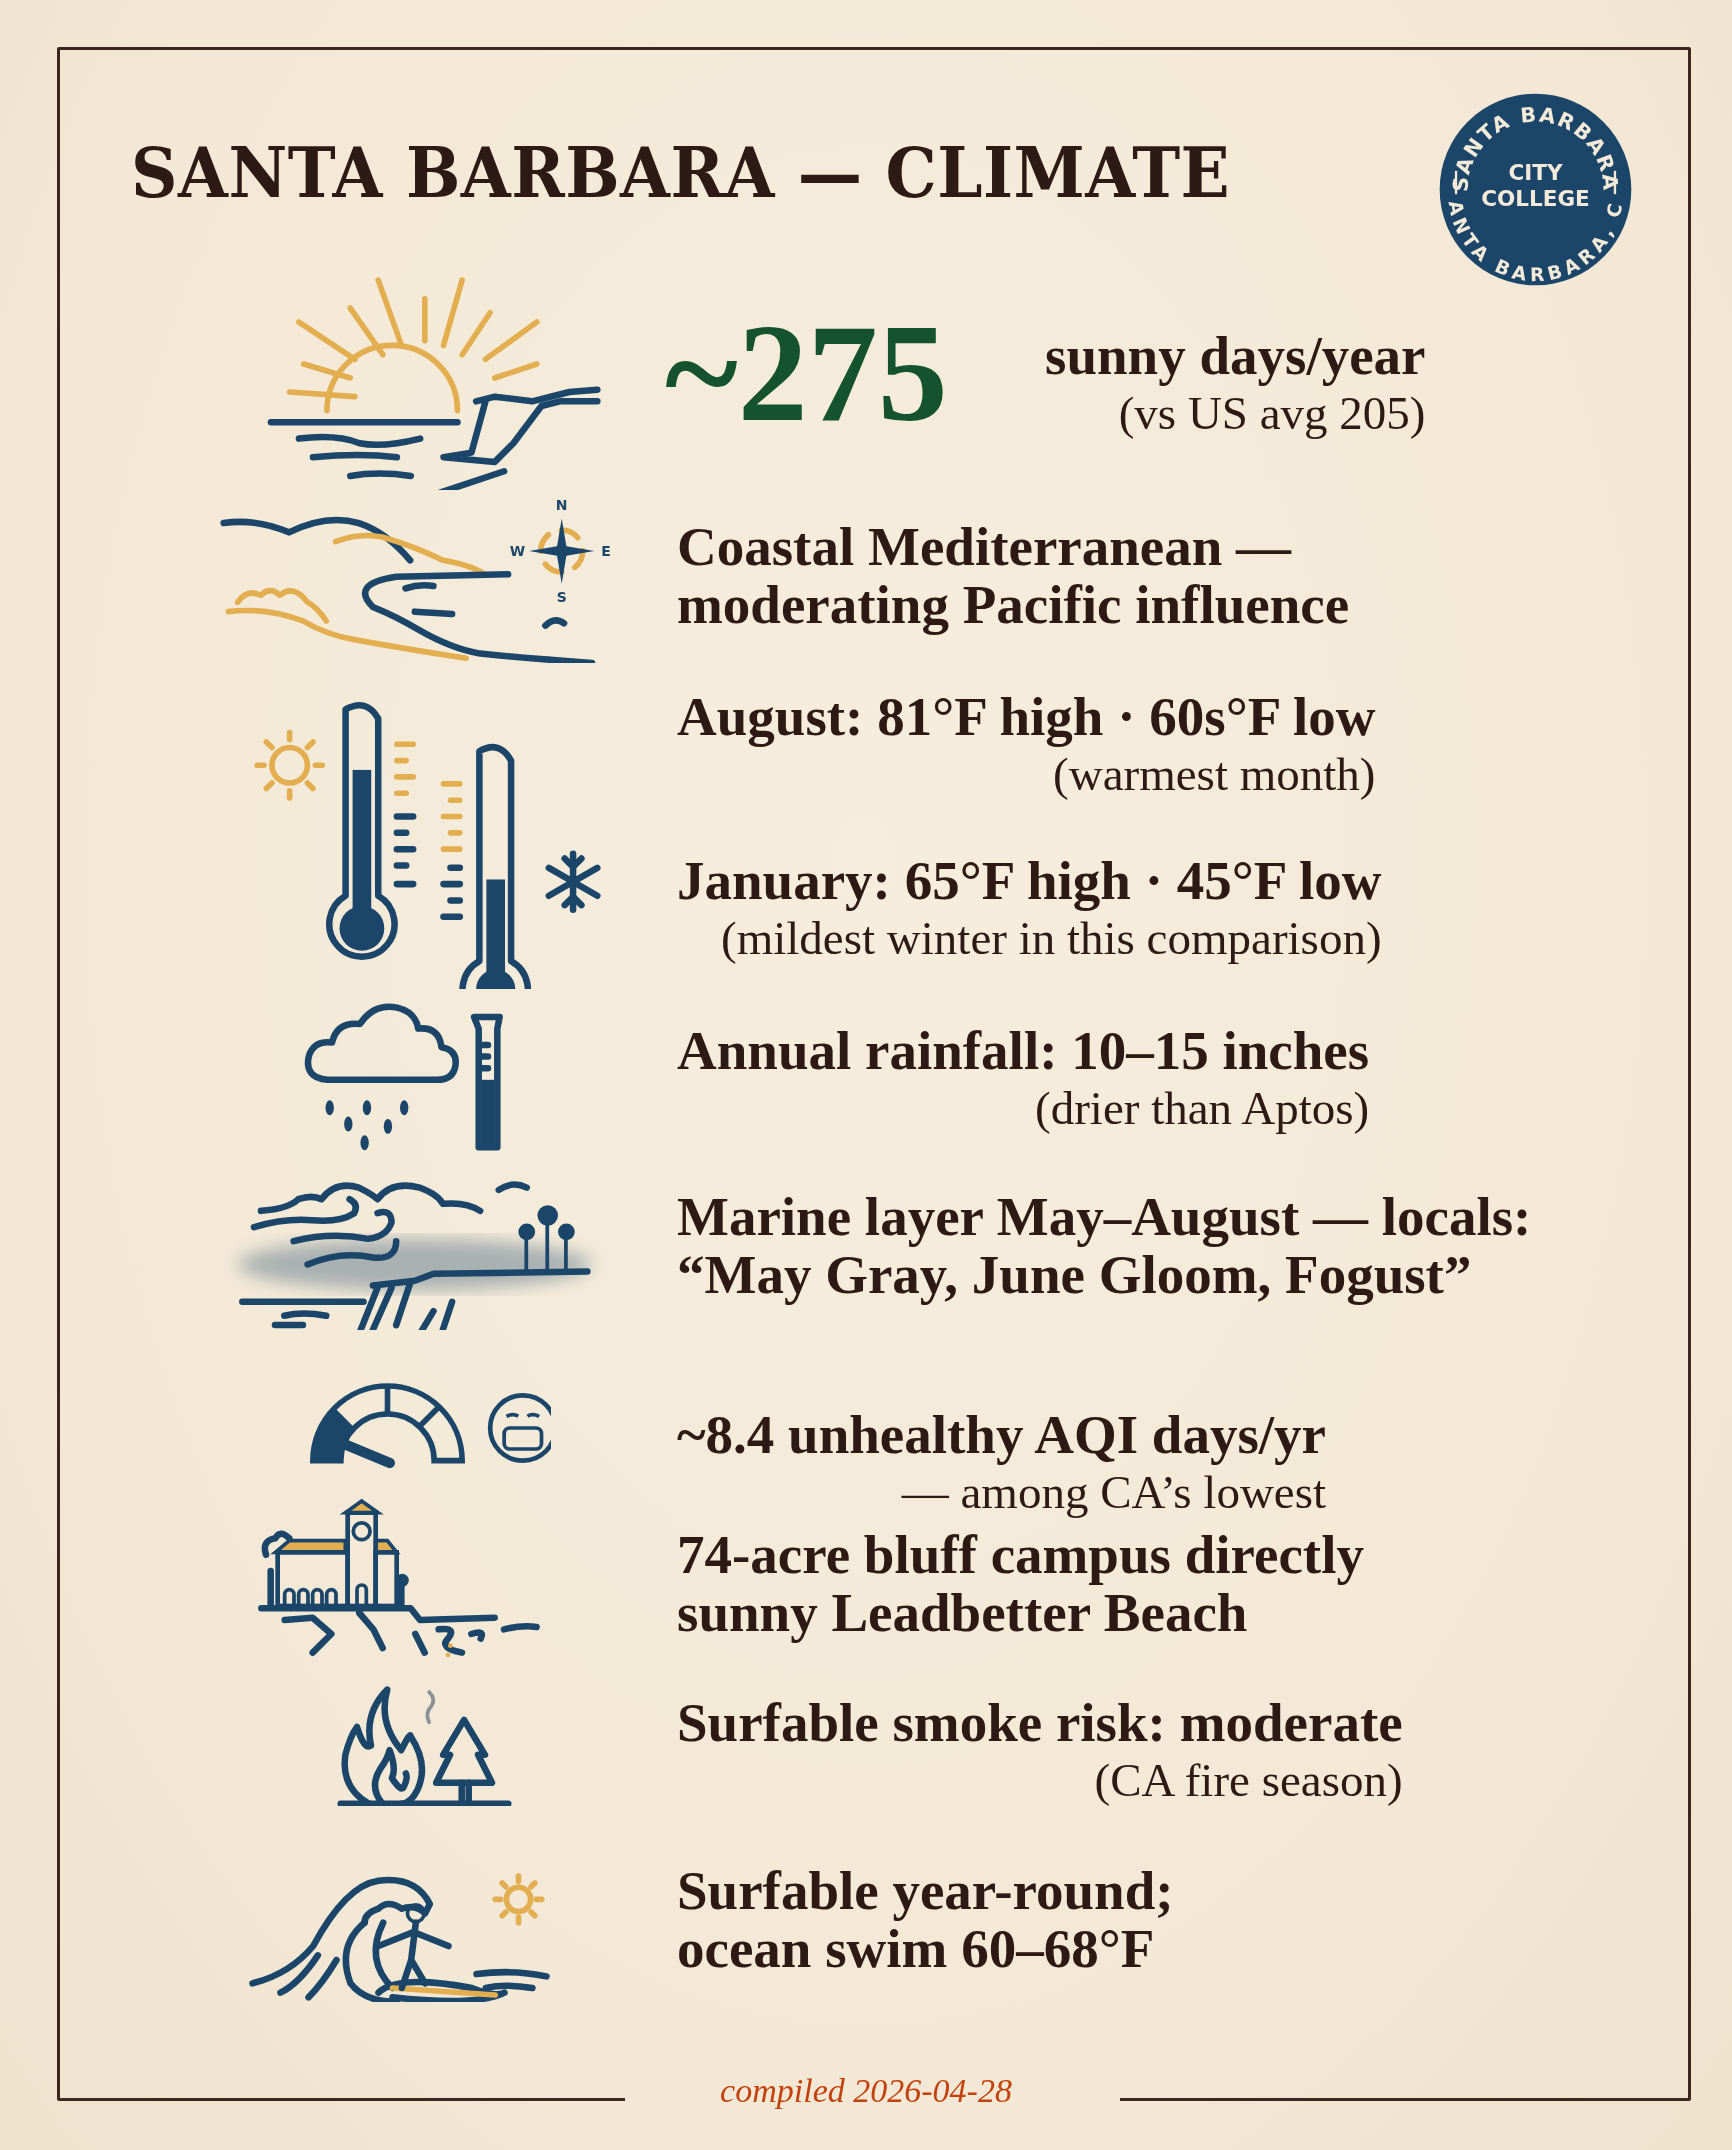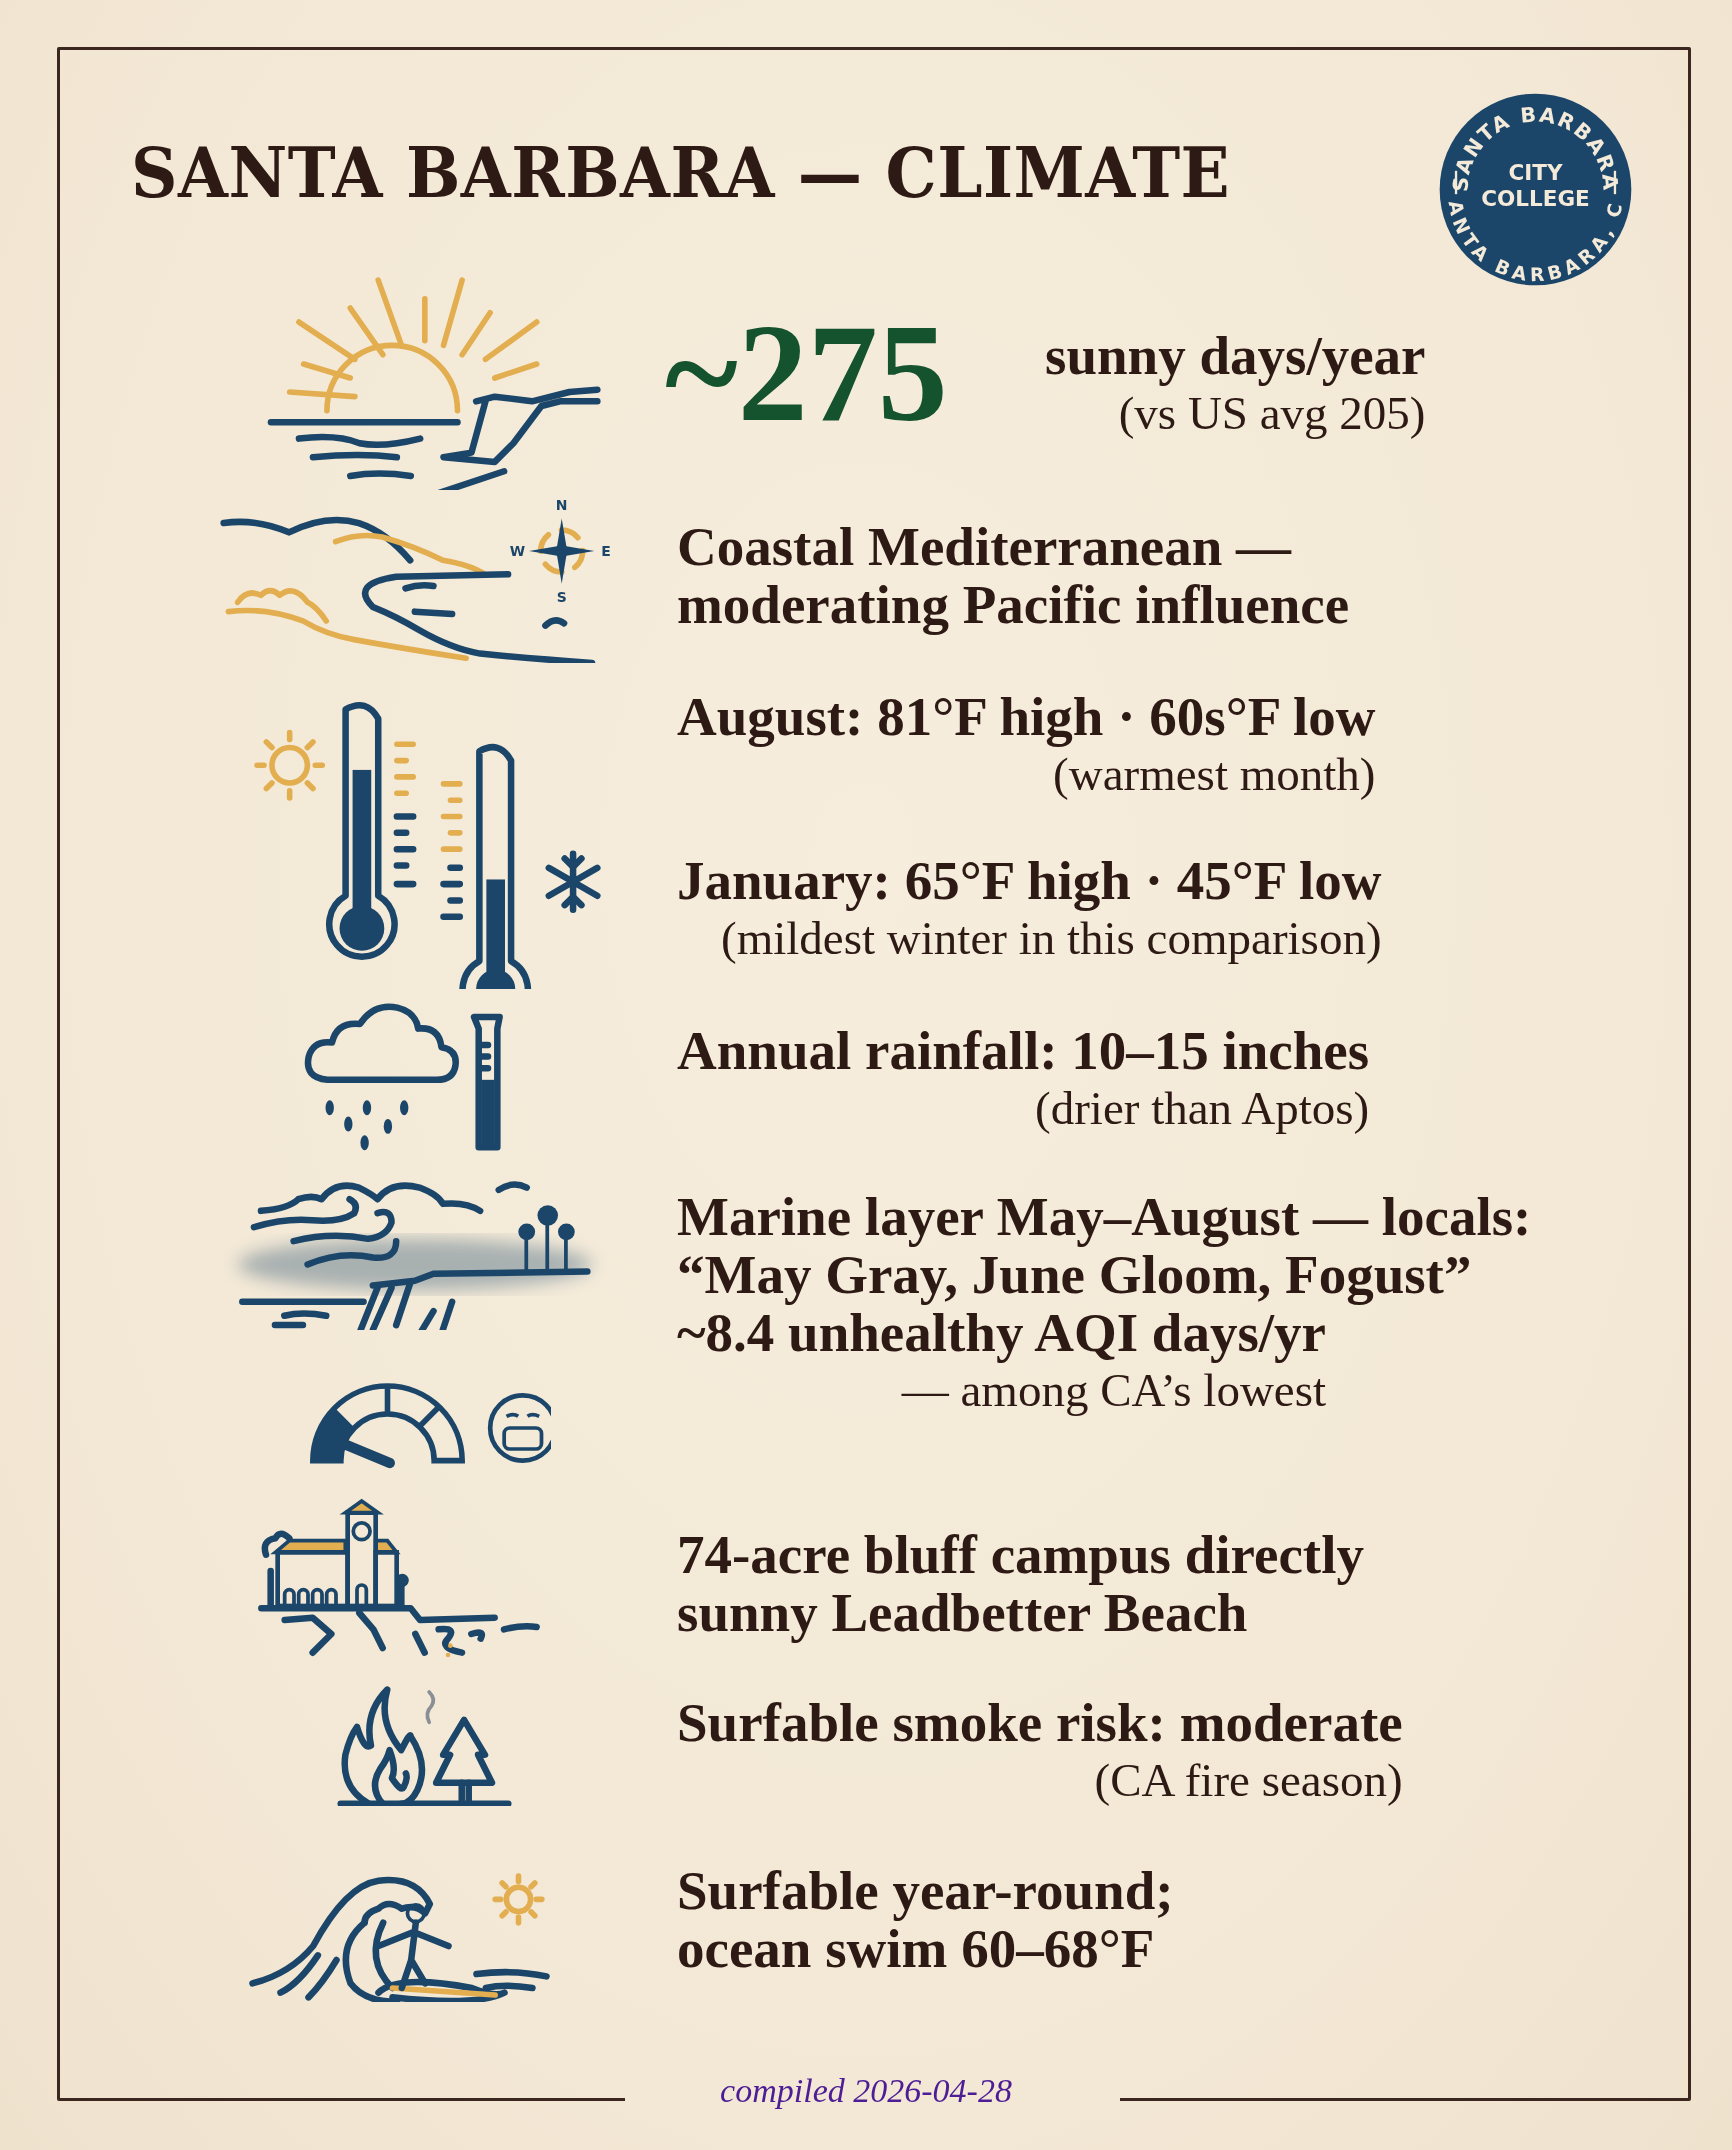--- a/index.html
+++ b/index.html
@@ -42,21 +42,21 @@
   .big {
     position:absolute; left:665px; top:303px;
     font-family:"Liberation Serif","DejaVu Serif",serif; font-weight:bold;
     font-size:140px; line-height:140px; color:#14532d; white-space:nowrap;
   }
   .bigside { position:absolute; left:1045px; top:327px; }
   .icon { position:absolute; }
   .footer {
     position:absolute; left:0; width:1732px; top:2072px; text-align:center;
     font-family:"Liberation Serif","DejaVu Serif",serif; font-style:italic;
-    font-size:34px; color:#4c1d95;
+    font-size:34px; color:#c2410c;
   }
   svg .n { stroke:#1b4669; fill:none; stroke-width:14; stroke-linecap:round; stroke-linejoin:round; }
   svg .g { stroke:#e2ae4f; fill:none; stroke-width:12; stroke-linecap:round; stroke-linejoin:round; }
 </style>
 </head>
 <body>
 
 <div class="paper"></div>
 <div class="frame"></div>
 <div class="frame-bottom-gap"></div>
@@ -231,21 +231,21 @@
   <svg width="243" height="98" viewBox="0 0 520 210">
     <path d="M10 190 A160 160 0 0 1 330 190 L270 190 A100 100 0 0 0 70 190 Z" fill="none" stroke="#1b4669" stroke-width="12"></path>
     <path d="M10 190 A160 160 0 0 1 60 80 L100 120 A100 100 0 0 0 70 190 Z" fill="#1b4669"></path>
     <path d="M170 30 L170 90 M280 75 L240 115" stroke="#1b4669" stroke-width="12"></path>
     <path d="M55 145 L175 195" stroke="#1b4669" stroke-width="22" stroke-linecap="round"></path>
     <circle cx="460" cy="120" r="70" fill="none" stroke="#1b4669" stroke-width="10"></circle>
     <path d="M425 95 Q440 88 450 95 M470 95 Q480 88 495 95" stroke="#1b4669" stroke-width="8" fill="none"></path>
     <rect x="420" y="120" width="80" height="45" rx="12" fill="none" stroke="#1b4669" stroke-width="8"></rect>
   </svg>
 </div>
-<div class="row" style="top:1304px;">
+<div class="row" style="top:1406px;">
   <div class="main">~8.4 unhealthy AQI days/yr</div>
   <div class="sub">— among CA’s lowest</div>
 </div>
 
 <div class="icon" style="left:252px;top:1494px;">
   <svg width="364" height="168" viewBox="0 0 780 360">
     <path d="M50 125 L80 100 L200 100 L200 125 Z" fill="#e2ae4f" stroke="#1b4669" stroke-width="8"></path>
     <path d="M265 100 L290 100 L310 125 L265 125 Z" fill="#e2ae4f" stroke="#1b4669" stroke-width="8"></path>
     <rect x="55" y="125" width="150" height="115" fill="none" stroke="#1b4669" stroke-width="10"></rect>
     <rect x="265" y="125" width="45" height="115" fill="none" stroke="#1b4669" stroke-width="10"></rect>

